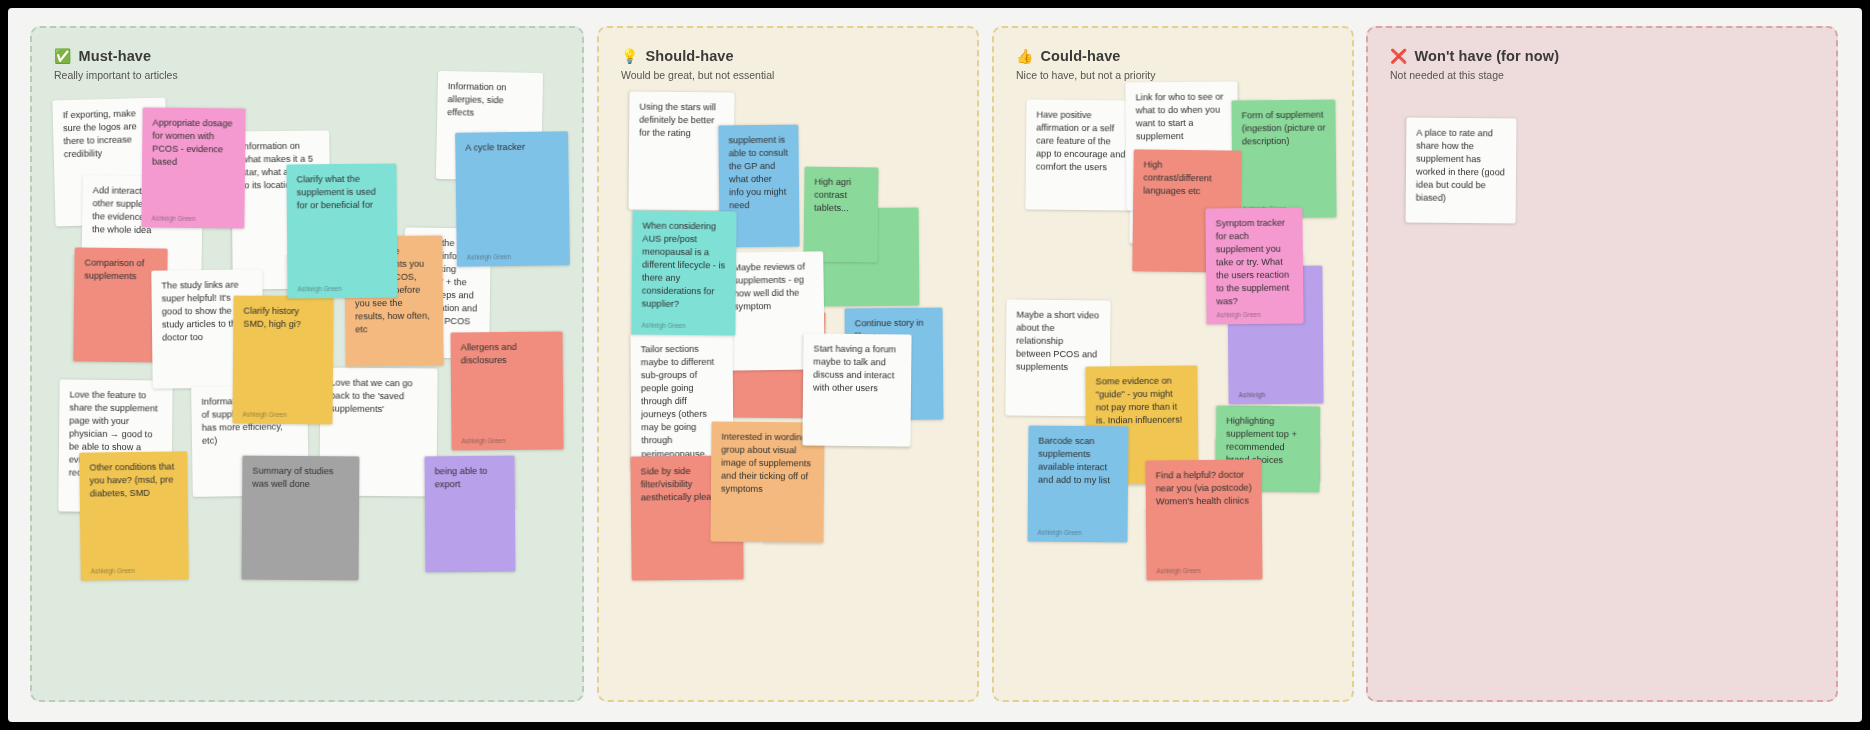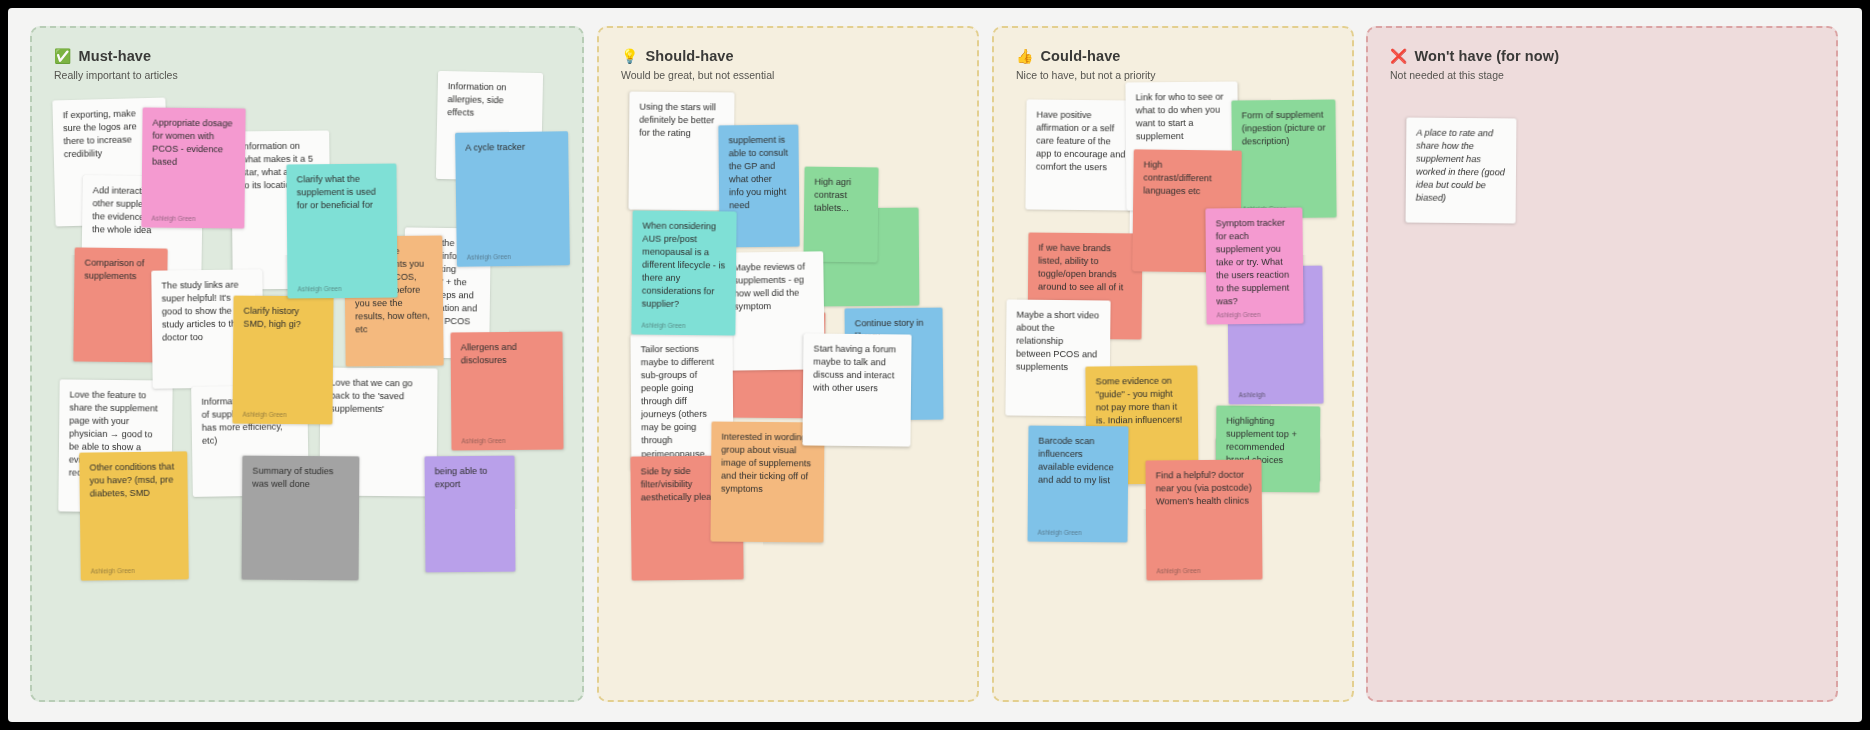--- a/index.html
+++ b/index.html
@@ -201,54 +201,51 @@
           <div>Form of supplement (ingestion (picture or description)</div>
           <div class="author">Ashleigh Green</div>
         </div>
         <div class="note blurry" style="left: 139px; top: 122px; width: 108px; height: 122px; z-index: 7; background: rgb(240, 141, 126); transform: rotate(0.7deg);">
           <div>High contrast/different languages etc</div>
         </div>
         <div class="note blurry" style="left: 212px; top: 180px; width: 97px; height: 116px; z-index: 8; background: rgb(244, 154, 208); transform: rotate(-0.6deg);">
           <div>Symptom tracker for each supplement you take or try. What the users reaction to the supplement was?</div>
           <div class="author">Ashleigh Green</div>
         </div>
-        <div class="note blurry" style="left: 34px; top: 205px; width: 114px; height: 106px; z-index: 6; background: rgb(240, 141, 126); transform: rotate(0.5deg);">
-          <div>If we have brands listed, ability to toggle/open brands around to see all of it</div>
-        </div>
         <div class="note blurry big strong" style="left: 234px; top: 238px; width: 95px; height: 138px; z-index: 7; background: rgb(185, 160, 234); transform: rotate(-0.5deg);">
           <div>support?</div>
           <div class="author">Ashleigh</div>
         </div>
         <div class="note blurry" style="left: 12px; top: 272px; width: 104px; height: 116px; z-index: 6; background: rgb(251, 251, 250); transform: rotate(0.6deg);">
           <div>Maybe a short video about the relationship between PCOS and supplements</div>
         </div>
         <div class="note blurry" style="left: 92px; top: 338px; width: 112px; height: 118px; z-index: 6; background: rgb(240, 197, 82); transform: rotate(-0.6deg);">
           <div>Some evidence on "guide" - you might not pay more than it is. Indian influencers!</div>
         </div>
         <div class="note blurry" style="left: 222px; top: 378px; width: 104px; height: 86px; z-index: 6; background: rgb(139, 217, 154); transform: rotate(0.5deg);">
           <div>Highlighting supplement top + recommended brand choices</div>
         </div>
         <div class="note blurry" style="left: 222px; top: 410px; width: 104px; height: 44px; z-index: 5; background: rgb(139, 217, 154); transform: rotate(-0.4deg);">
           <div>Combined supplement</div>
         </div>
         <div class="note blurry" style="left: 34px; top: 398px; width: 100px; height: 116px; z-index: 6; background: rgb(127, 194, 232); transform: rotate(0.5deg);">
-          <div>Barcode scan influencers available evidence and add to my list</div>
+          <div>Barcode scan supplements available interact and add to my list</div>
           <div class="author">Ashleigh Green</div>
         </div>
         <div class="note blurry" style="left: 152px; top: 432px; width: 116px; height: 120px; z-index: 6; background: rgb(240, 141, 126); transform: rotate(-0.5deg);">
           <div>Find a helpful? doctor near you (via postcode) Women's health clinics</div>
           <div class="author">Ashleigh Green</div>
         </div>
       </div>
       <div class="column" style="left: 1358px; width: 472px; background: rgb(238, 220, 220); border-color: rgb(219, 163, 163);">
         <div class="col-head">
           <div class="col-title">
             <span class="col-icon">❌</span>
             <span>Won't have (for now)</span>
           </div>
           <div class="col-sub">Not needed at this stage</div>
         </div>
-        <div class="note blurry" style="left: 38px; top: 90px; width: 110px; height: 105px; z-index: 5; background: rgb(251, 251, 250); transform: rotate(0.5deg); font-style: italic;">
+        <div class="note blurry" style="left: 38px; top: 90px; width: 110px; height: 105px; z-index: 5; background: rgb(251, 251, 250); transform: rotate(0.5deg);">
           <div>A place to rate and share how the supplement has worked in there (good idea but could be biased)</div>
         </div>
       </div>
     </div>
 </div>
 
 </body></html>

